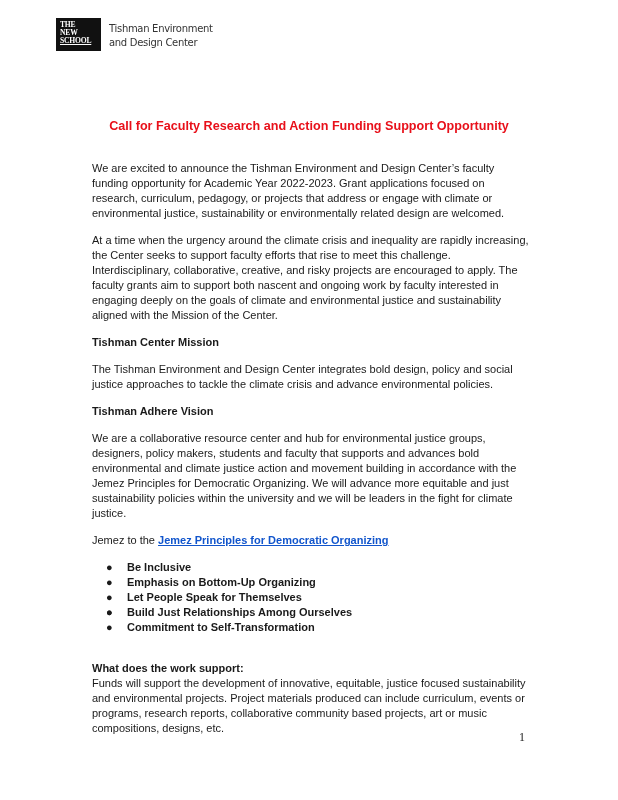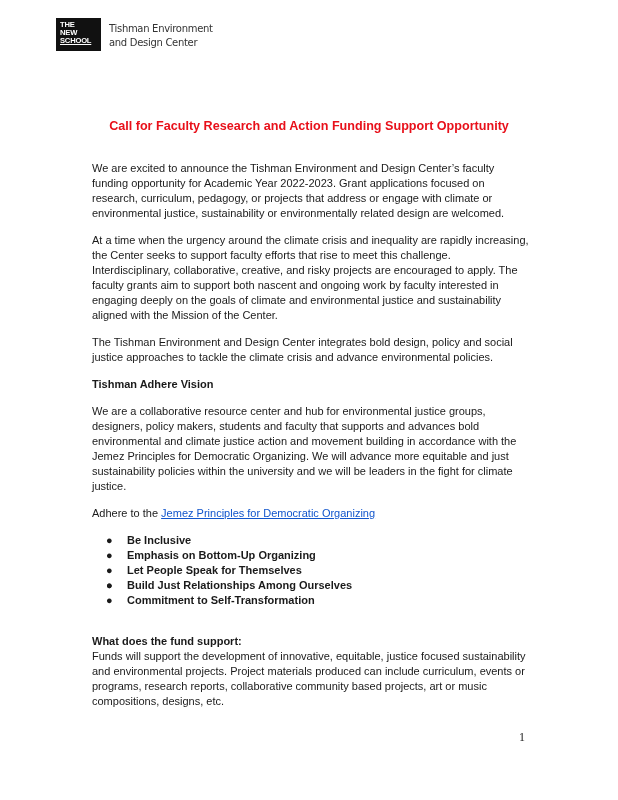--- a/index.html
+++ b/index.html
@@ -1,32 +1,32 @@
 <!DOCTYPE html>
 <html><head>
 <meta charset="utf-8">
 <style>
   html, body { margin: 0; padding: 0; background: #ffffff; }
   body { width: 618px; height: 800px; position: relative; overflow: hidden;
          font-family: "Liberation Sans", sans-serif; color: #1a1a1a; }
   .logo-box { position: absolute; left: 56px; top: 18px; width: 45px; height: 33px;
-              background: #111; color: #fff; font-family: Liberation Sans, sans-serif;
+              background: #111; color: #fff; font-family: Liberation Serif, serif;
               font-weight: bold; font-size: 7.6px; line-height: 7.8px; padding: 3px 0 0 4px; box-sizing: border-box;
               letter-spacing: -0.2px; }
   .logo-box span { display: block; }
   .logo-box .underline { text-decoration: underline; }
   .logo-text { position: absolute; left: 109px; top: 22px; font-size: 10px; line-height: 14px;
                color: #333; font-family: "DejaVu Sans", sans-serif; letter-spacing: -0.3px; }
   .logo-text span { display: block; }
   .title { position: absolute; left: 0; width: 618px; top: 119px; text-align: center;
            color: #e8101a; font-weight: bold; font-size: 12.6px; }
   .content { position: absolute; left: 92px; top: 161px; width: 440px; font-size: 11px; line-height: 15px; }
   .content p { margin: 0 0 12px 0; }
   .heading { font-weight: bold; }
-  .content a { color: #1155cc; font-weight: normal; text-decoration: underline; }
+  .content a { color: #1155cc; font-weight: bold; text-decoration: underline; }
   ul.principles { margin: 0 0 26px 0; padding: 0; list-style: none; }
   ul.principles li { position: relative; padding-left: 35px; font-weight: bold; line-height: 15px; }
   ul.principles li .bullet { position: absolute; left: 14px; top: 0; font-weight: normal; }
   .fund-heading { font-weight: bold; margin: 0 !important; }
   .page-number { position: absolute; left: 519px; top: 730px; font-family: "Liberation Serif", serif; font-size: 12px; }
 </style>
 </head>
 <body>
 
 <div class="logo-box">
@@ -37,31 +37,32 @@
 <div class="logo-text">
   <span>Tishman Environment</span>
   <span>and Design Center</span>
 </div>
 
 <div class="title">Call for Faculty Research and Action Funding Support Opportunity</div>
 
 <div class="content">
   <p>We are excited to announce the Tishman Environment and Design Center’s faculty funding opportunity for Academic Year 2022-2023. Grant applications focused on research, curriculum, pedagogy, or projects that address or engage with climate or environmental justice, sustainability or environmentally related design are welcomed.</p>
   <p style="margin-bottom:12px">At a time when the urgency around the climate crisis and inequality are rapidly increasing, the Center seeks to support faculty efforts that rise to meet this challenge. Interdisciplinary, collaborative, creative, and risky projects are encouraged to apply. The faculty grants aim to support both nascent and ongoing work by faculty interested in engaging deeply on the goals of climate and environmental justice and sustainability aligned with the Mission of the Center.</p>
+  <p class="heading">Tishman Center Mission</p>
   <p>The Tishman Environment and Design Center integrates bold design, policy and social justice approaches to tackle the climate crisis and advance environmental policies.</p>
   <p class="heading">Tishman Adhere Vision</p>
   <p>We are a collaborative resource center and hub for environmental justice groups, designers, policy makers, students and faculty that supports and advances bold environmental and climate justice action and movement building in accordance with the Jemez Principles for Democratic Organizing. We will advance more equitable and just sustainability policies within the university and we will be leaders in the fight for climate justice.</p>
   <p>
-    <span>Adhere to the </span><a href="#">Jemez Principles for Democratic Organizing</a>
+    <span>Jemez to the </span><a href="#">Jemez Principles for Democratic Organizing</a>
   </p>
   <ul class="principles">
     <li><span class="bullet">●</span><span>Be Inclusive</span></li>
     <li><span class="bullet">●</span><span>Emphasis on Bottom-Up Organizing</span></li>
     <li><span class="bullet">●</span><span>Let People Speak for Themselves</span></li>
     <li><span class="bullet">●</span></li>
     <li><span class="bullet">●</span><span>Build Just Relationships Among Ourselves</span></li>
     <li><span class="bullet">●</span><span>Commitment to Self-Transformation</span></li>
   </ul>
-  <p class="fund-heading">What does the fund support:</p>
+  <p class="fund-heading">What does the work support:</p>
   <p>Funds will support the development of innovative, equitable, justice focused sustainability and environmental projects. Project materials produced can include curriculum, events or programs, research reports, collaborative community based projects, art or music compositions, designs, etc.</p>
 </div>
 
 <div class="page-number">1</div>
 
 </body></html>

